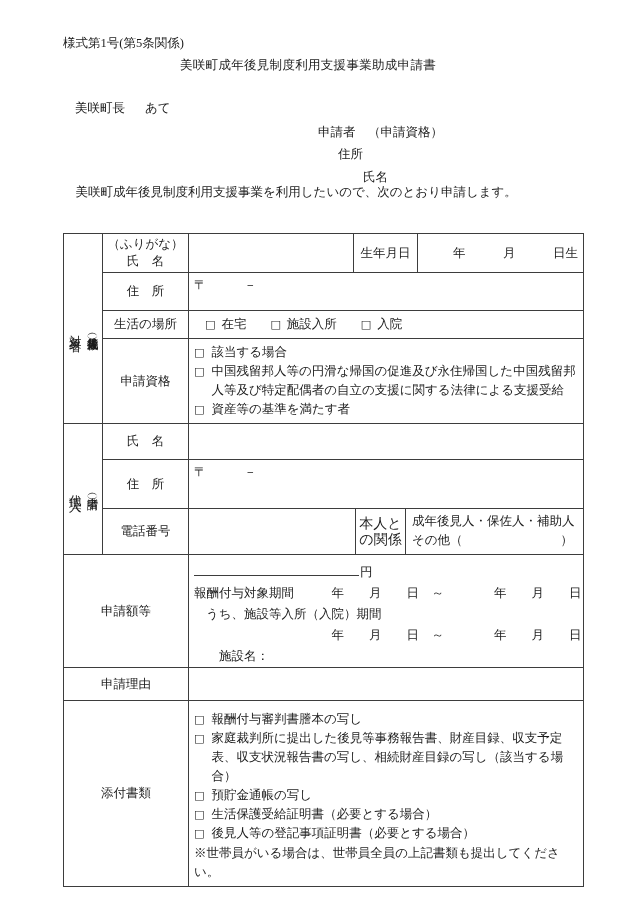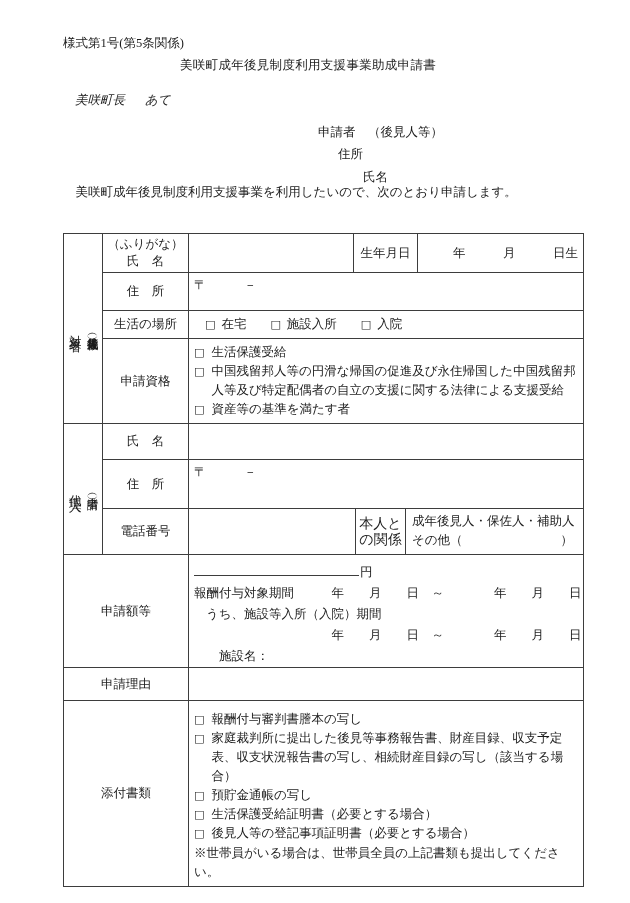--- a/index.html
+++ b/index.html
@@ -10,21 +10,21 @@
     color:#1c1c1c;
     font-family:"Liberation Serif","DejaVu Serif",serif;
     font-size:12.5px;
     line-height:1.35;
     overflow:hidden;
   }
   .abs{position:absolute;white-space:pre;}
   .form-number{left:63px;top:35px;}
   .doc-title{left:180px;top:57px;letter-spacing:0.3px;}
   .date-line{left:63px;top:78px;width:523px;text-align:right;}
-  .addressee{left:75px;top:92px;font-style:italic;}
+  .addressee{left:75px;top:100px;}
   .addressee-suffix{margin-left:20px;}
   .applicant{left:318px;top:124px;}
   .applicant-addr{left:338px;top:146px;}
   .applicant-name{left:338px;top:169px;margin-left:25px;}
   .intro{left:63px;top:184px;}
 
   table.form{
     position:absolute;left:63px;top:233px;
     border-collapse:collapse;table-layout:fixed;
     width:521px;
@@ -73,21 +73,21 @@
   .attach-note{line-height:19px;margin-top:1px;}
 </style>
 </head>
 <body>
 
 <div class="page">
 
   <div class="abs form-number">様式第1号(第5条関係)</div>
   <div class="abs doc-title">美咲町成年後見制度利用支援事業助成申請書</div>
   <div class="abs addressee"><span>美咲町長</span><span class="addressee-suffix">あて</span></div>
-  <div class="abs applicant">申請者　（後見人等）</div>
+  <div class="abs applicant">申請者　（申請資格）</div>
   <div class="abs applicant-addr">住所</div>
   <div class="abs applicant-name">氏名</div>
   <div class="abs intro">　美咲町成年後見制度利用支援事業を利用したいので、次のとおり申請します。</div>
 
   <table class="form">
     <colgroup>
       <col style="width:39px">
         <col style="width:86px">
         <col style="width:165px">
       <col style="width:2px">
@@ -130,21 +130,21 @@
               <span class="chk-box">□</span>
               <span class="chk-label">入院</span>
             </span></td>
     </tr>
 
     <tr style="height:84px">
       <td class="lbl">申請資格</td>
       <td colspan="5" class="chk-wrap-block">
             <div class="chk-item">
               <span class="chk-box">□</span>
-              <span class="chk-label">生活保護受給</span>
+              <span class="chk-label">該当する場合</span>
             </div>
             <div class="chk-item">
               <span class="chk-box">□</span>
               <span class="chk-label">中国残留邦人等の円滑な帰国の促進及び永住帰国した中国残留邦人等及び特定配偶者の自立の支援に関する法律による支援受給</span>
             </div>
             <div class="chk-item">
               <span class="chk-box">□</span>
               <span class="chk-label">資産等の基準を満たす者</span>
             </div>
           </td>

